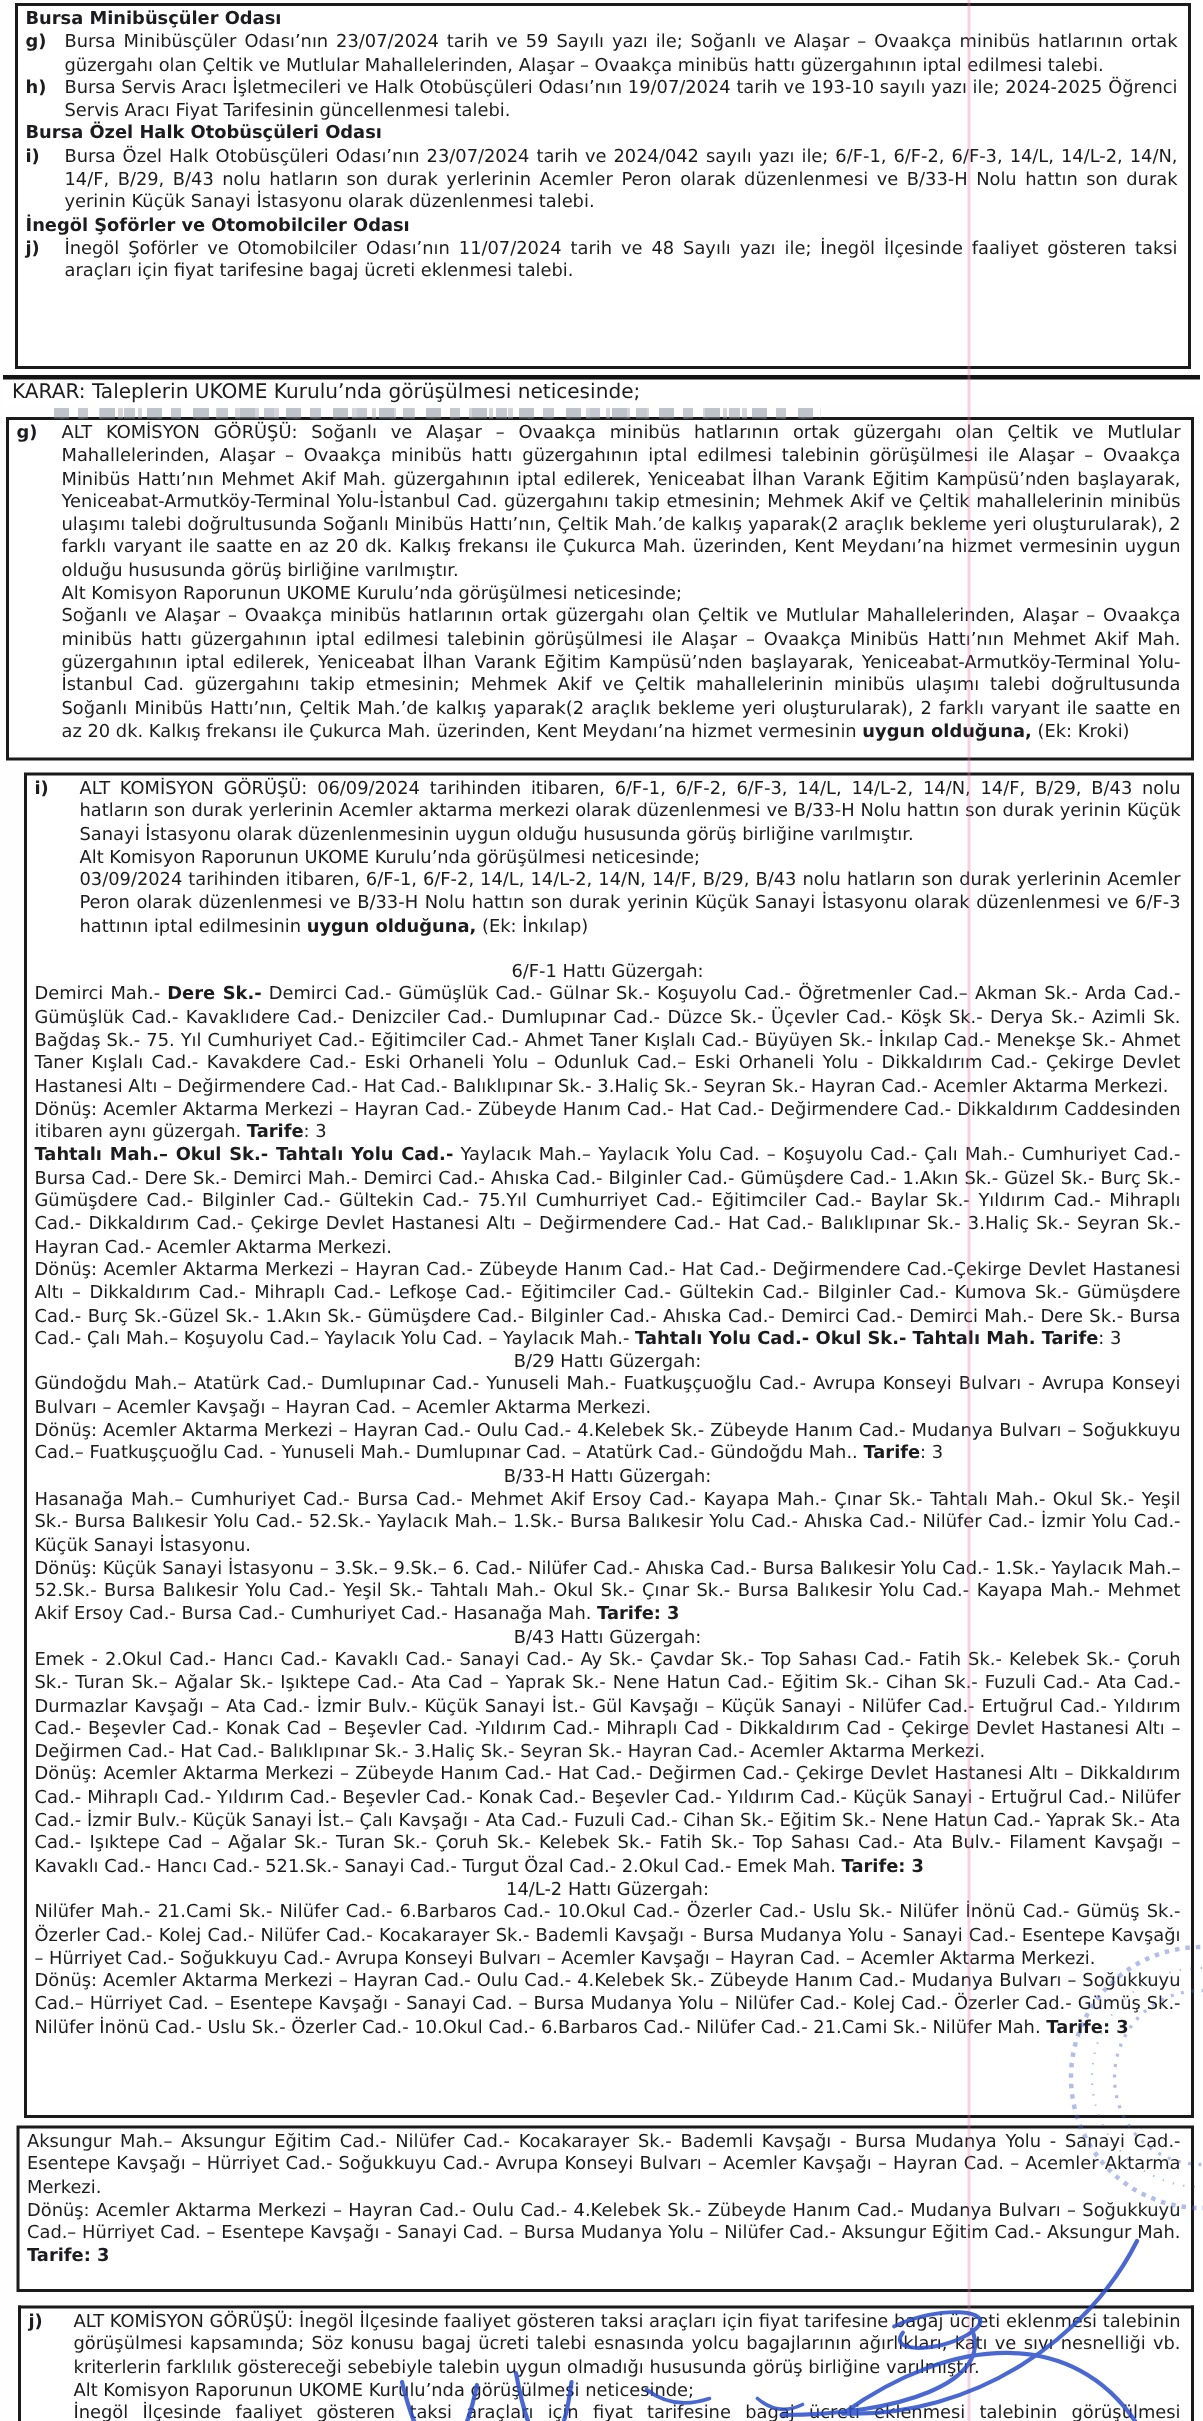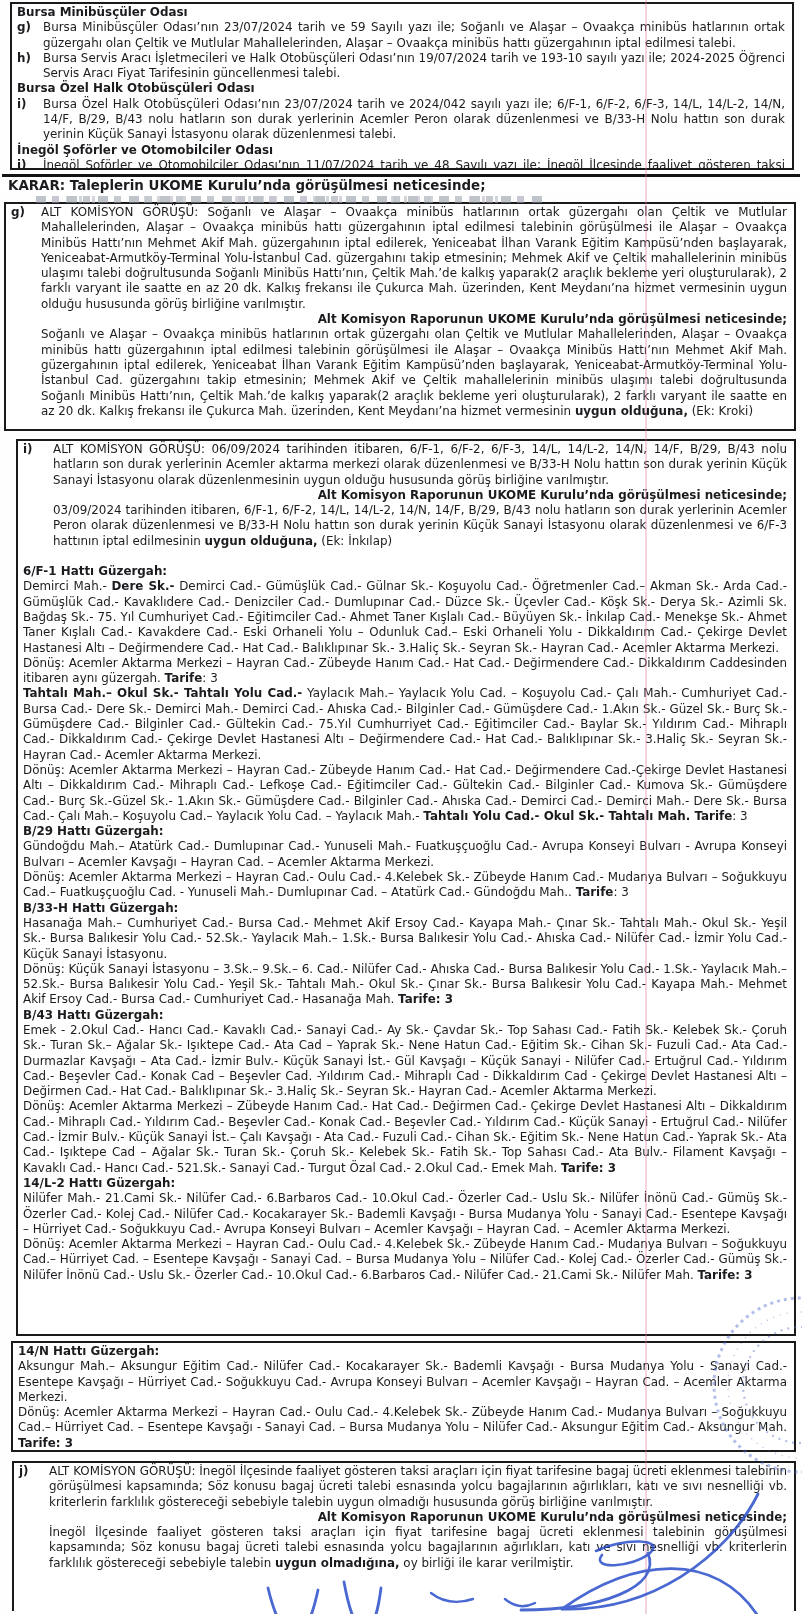--- a/index.html
+++ b/index.html
@@ -5,37 +5,37 @@
   * { margin:0; padding:0; box-sizing:border-box; }
   html,body { background:#ffffff; }
   .page {
     position:relative; width:802px; height:1614px; margin:0 auto;
     background:#fefefe; overflow:hidden;
     font-family:"DejaVu Sans","Liberation Sans",sans-serif;
     font-size:11.9px; line-height:15.3px; color:#1c1c20;
     padding-top:2px;
   }
   .box { border:2px solid #1a1a1a; background:#fff; overflow:hidden; padding:1px 7px 2px 5px; }
-  .m-requests { height:168px; margin:0 8px 0 10px; }
+  .m-requests { height:244px; margin:0 8px 0 10px; }
   .m-karar    { margin:4px 2px 0 2px; height:26px; }
   .m-g        { height:229px; margin:2px 6px 0 4px; }
   .m-i        { height:897px; margin:8px 6px 0 16px; }
   .m-n        { height:111px; margin:5px 6px 0 11px; }
   .m-j        { height:150px; margin:9px 6px 0 12px; border-bottom:none; }
   .para { text-align:justify; }
   .org-heading { font-weight:bold; }
   .hang { display:flex; }
   .hang .lbl { font-weight:bold; flex:none; width:26px; }
   .dec .lbl { width:30px; }
   .hang .body { flex:1; min-width:0; }
-  .subhead { font-weight:bold; text-align:right; }
-  .route-title { font-weight:bold; }
+  .subhead { font-weight:normal; text-align:left; }
+  .route-title { font-weight:normal;text-align:center; }
   .spacer { height:15px; }
   .karar-text {
-    font-weight:bold; font-size:13.4px; line-height:17px; padding-left:6px;
+    font-weight:normal; font-size:13.4px; line-height:17px; padding-left:6px;
     border-top:3px solid #141414; background:#fff;
   }
   .ghost {
     height:7px; width:64%; margin:2px 0 0 34px; opacity:.55;
     background:
       repeating-linear-gradient(90deg,#8d93a0 0 10px,transparent 10px 16px,#9aa0ab 16px 23px,transparent 23px 31px),
       repeating-linear-gradient(90deg,transparent 0 4px,#b0b4bd 4px 7px,transparent 7px 13px);
     filter:blur(.5px);
   }
   .fold-line { position:absolute; left:645px; top:0; width:2px; height:100%; background:var(--fold-color,#de78a5); opacity:.33; pointer-events:none; }
@@ -122,21 +122,20 @@
       <div class="para"><span>Dönüş: Acemler Aktarma Merkezi – Zübeyde Hanım Cad.- Hat Cad.- Değirmen Cad.- Çekirge Devlet Hastanesi Altı – Dikkaldırım Cad.- Mihraplı Cad.- Yıldırım Cad.- Beşevler Cad.- Konak Cad.- Beşevler Cad.- Yıldırım Cad.- Küçük Sanayi - Ertuğrul Cad.- Nilüfer Cad.- İzmir Bulv.- Küçük Sanayi İst.– Çalı Kavşağı - Ata Cad.- Fuzuli Cad.- Cihan Sk.- Eğitim Sk.- Nene Hatun Cad.- Yaprak Sk.- Ata Cad.- Işıktepe Cad – Ağalar Sk.- Turan Sk.- Çoruh Sk.- Kelebek Sk.- Fatih Sk.- Top Sahası Cad.- Ata Bulv.- Filament Kavşağı – Kavaklı Cad.- Hancı Cad.- 521.Sk.- Sanayi Cad.- Turgut Özal Cad.- 2.Okul Cad.- Emek Mah. </span><b>Tarife: 3</b></div>
     </div>
     <div class="route">
       <div class="route-title">14/L-2 Hattı Güzergah:</div>
       <div class="para"><span>Nilüfer Mah.- 21.Cami Sk.- Nilüfer Cad.- 6.Barbaros Cad.- 10.Okul Cad.- Özerler Cad.- Uslu Sk.- Nilüfer İnönü Cad.- Gümüş Sk.- Özerler Cad.- Kolej Cad.- Nilüfer Cad.- Kocakarayer Sk.- Bademli Kavşağı - Bursa Mudanya Yolu - Sanayi Cad.- Esentepe Kavşağı – Hürriyet Cad.- Soğukkuyu Cad.- Avrupa Konseyi Bulvarı – Acemler Kavşağı – Hayran Cad. – Acemler Aktarma Merkezi.</span></div>
       <div class="para"><span>Dönüş: Acemler Aktarma Merkezi – Hayran Cad.- Oulu Cad.- 4.Kelebek Sk.- Zübeyde Hanım Cad.- Mudanya Bulvarı – Soğukkuyu Cad.– Hürriyet Cad. – Esentepe Kavşağı - Sanayi Cad. – Bursa Mudanya Yolu – Nilüfer Cad.- Kolej Cad.- Özerler Cad.- Gümüş Sk.- Nilüfer İnönü Cad.- Uslu Sk.- Özerler Cad.- 10.Okul Cad.- 6.Barbaros Cad.- Nilüfer Cad.- 21.Cami Sk.- Nilüfer Mah. </span><b>Tarife: 3</b></div>
     </div>
   </div>
 
   <div class="box m-n">
-    <div class="route-title">14/N Hattı Güzergah:</div>
     <div class="para"><span>Aksungur Mah.– Aksungur Eğitim Cad.- Nilüfer Cad.- Kocakarayer Sk.- Bademli Kavşağı - Bursa Mudanya Yolu - Sanayi Cad.- Esentepe Kavşağı – Hürriyet Cad.- Soğukkuyu Cad.- Avrupa Konseyi Bulvarı – Acemler Kavşağı – Hayran Cad. – Acemler Aktarma Merkezi.</span></div>
     <div class="para"><span>Dönüş: Acemler Aktarma Merkezi – Hayran Cad.- Oulu Cad.- 4.Kelebek Sk.- Zübeyde Hanım Cad.- Mudanya Bulvarı – Soğukkuyu Cad.– Hürriyet Cad. – Esentepe Kavşağı - Sanayi Cad. – Bursa Mudanya Yolu – Nilüfer Cad.- Aksungur Eğitim Cad.- Aksungur Mah. </span><b>Tarife: 3</b></div>
   </div>
 
   <div class="box m-j">
     <div class="hang dec">
       <span class="lbl">j)</span>
       <div class="body">
         <div class="para"><span>ALT KOMİSYON GÖRÜŞÜ: İnegöl İlçesinde faaliyet gösteren taksi araçları için fiyat tarifesine bagaj ücreti eklenmesi talebinin görüşülmesi kapsamında; Söz konusu bagaj ücreti talebi esnasında yolcu bagajlarının ağırlıkları, katı ve sıvı nesnelliği vb. kriterlerin farklılık göstereceği sebebiyle talebin uygun olmadığı hususunda görüş birliğine varılmıştır.</span></div>
         <div class="subhead">Alt Komisyon Raporunun UKOME Kurulu’nda görüşülmesi neticesinde;</div>

